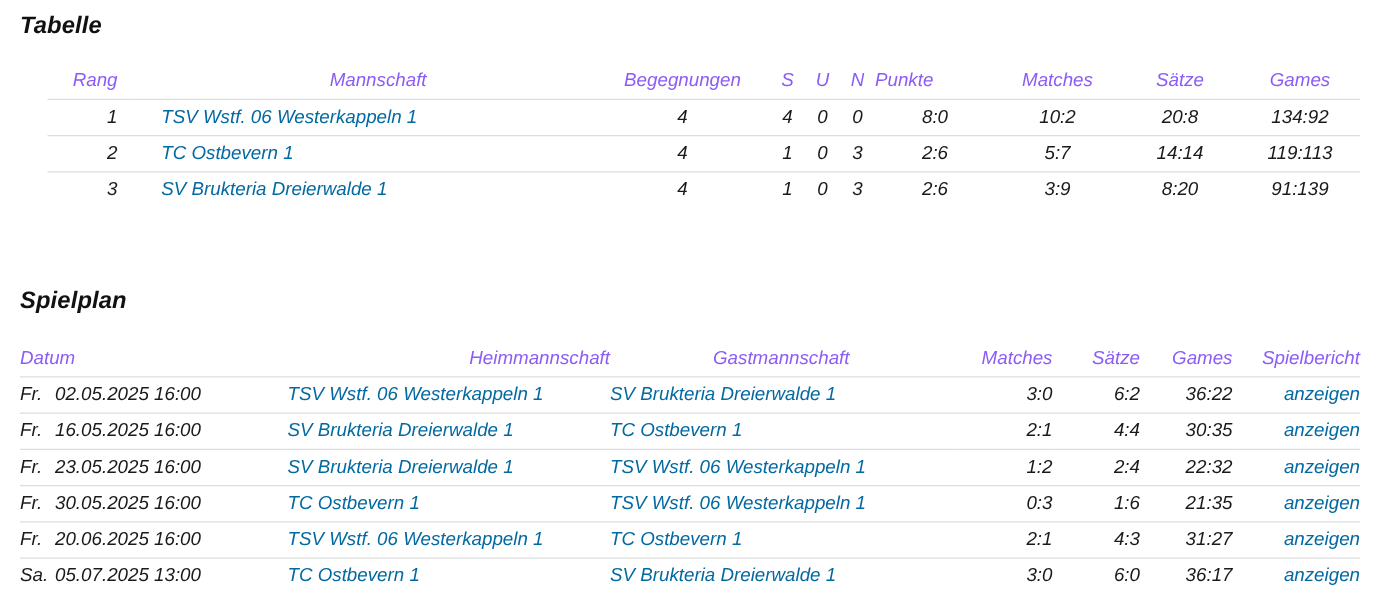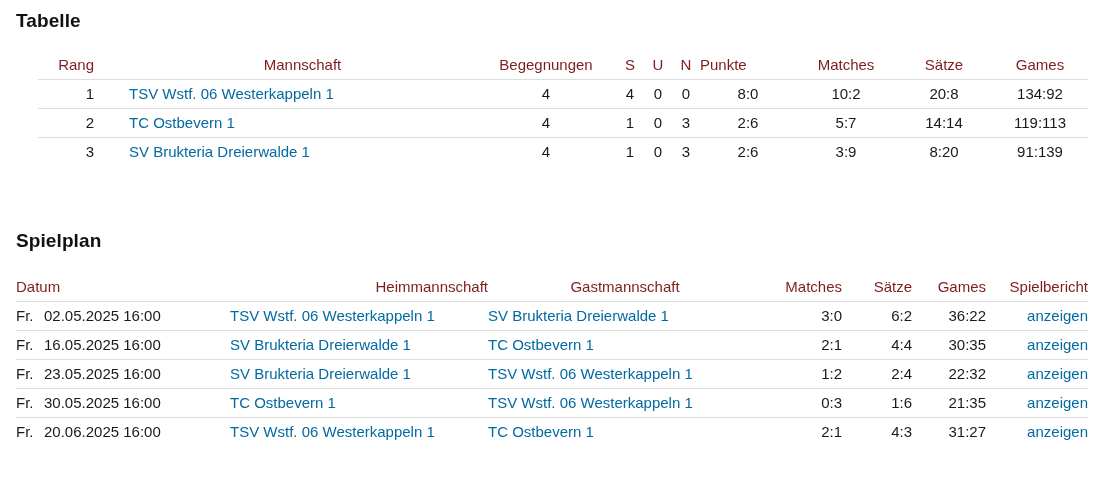--- a/index.html
+++ b/index.html
@@ -12,20 +12,21 @@
     background: #ffffff;
     font-family: "Liberation Sans", sans-serif;
     color: #1a1a1a;
     overflow: hidden;
   }
   .page {
     position: relative;
     width: 1106px;
     height: 484px;
     box-sizing: border-box;
+    font-style: italic;
   }
   h2.section-title {
     font-size: 19px;
     font-weight: bold;
     margin: 0;
     color: #111111;
     letter-spacing: 0.1px;
   }
   #tabelle-title {
     position: absolute;
@@ -37,21 +38,21 @@
     left: 16px;
     top: 230px;
   }
 
   table {
     border-collapse: collapse;
     font-size: 15px;
   }
   th {
     font-weight: normal;
-    color: #7f1d1d;
+    color: #8b5cf6;
     padding: 3px 0 6px 0;
     white-space: nowrap;
   }
   td {
     padding: 5px 0 6px 0;
     white-space: nowrap;
     border-top: 1px solid #dddddd;
   }
   .link {
     color: #0369a1;
@@ -233,16 +234,26 @@
       <tr>
         <td class="f-day">Fr.</td>
         <td class="f-date">20.06.2025 16:00</td>
         <td class="f-heim"><a class="link" href="#">TSV Wstf. 06 Westerkappeln 1</a></td>
         <td class="f-gast"><a class="link" href="#">TC Ostbevern 1</a></td>
         <td class="f-match">2:1</td>
         <td class="f-saetze">4:3</td>
         <td class="f-games">31:27</td>
         <td class="f-ber"><a class="link" href="#">anzeigen</a></td>
       </tr>
+      <tr>
+        <td class="f-day">Sa.</td>
+        <td class="f-date">05.07.2025 13:00</td>
+        <td class="f-heim"><a class="link" href="#">TC Ostbevern 1</a></td>
+        <td class="f-gast"><a class="link" href="#">SV Brukteria Dreierwalde 1</a></td>
+        <td class="f-match">3:0</td>
+        <td class="f-saetze">6:0</td>
+        <td class="f-games">36:17</td>
+        <td class="f-ber"><a class="link" href="#">anzeigen</a></td>
+      </tr>
     </tbody>
   </table>
 
 </div>
 
 </body></html>

